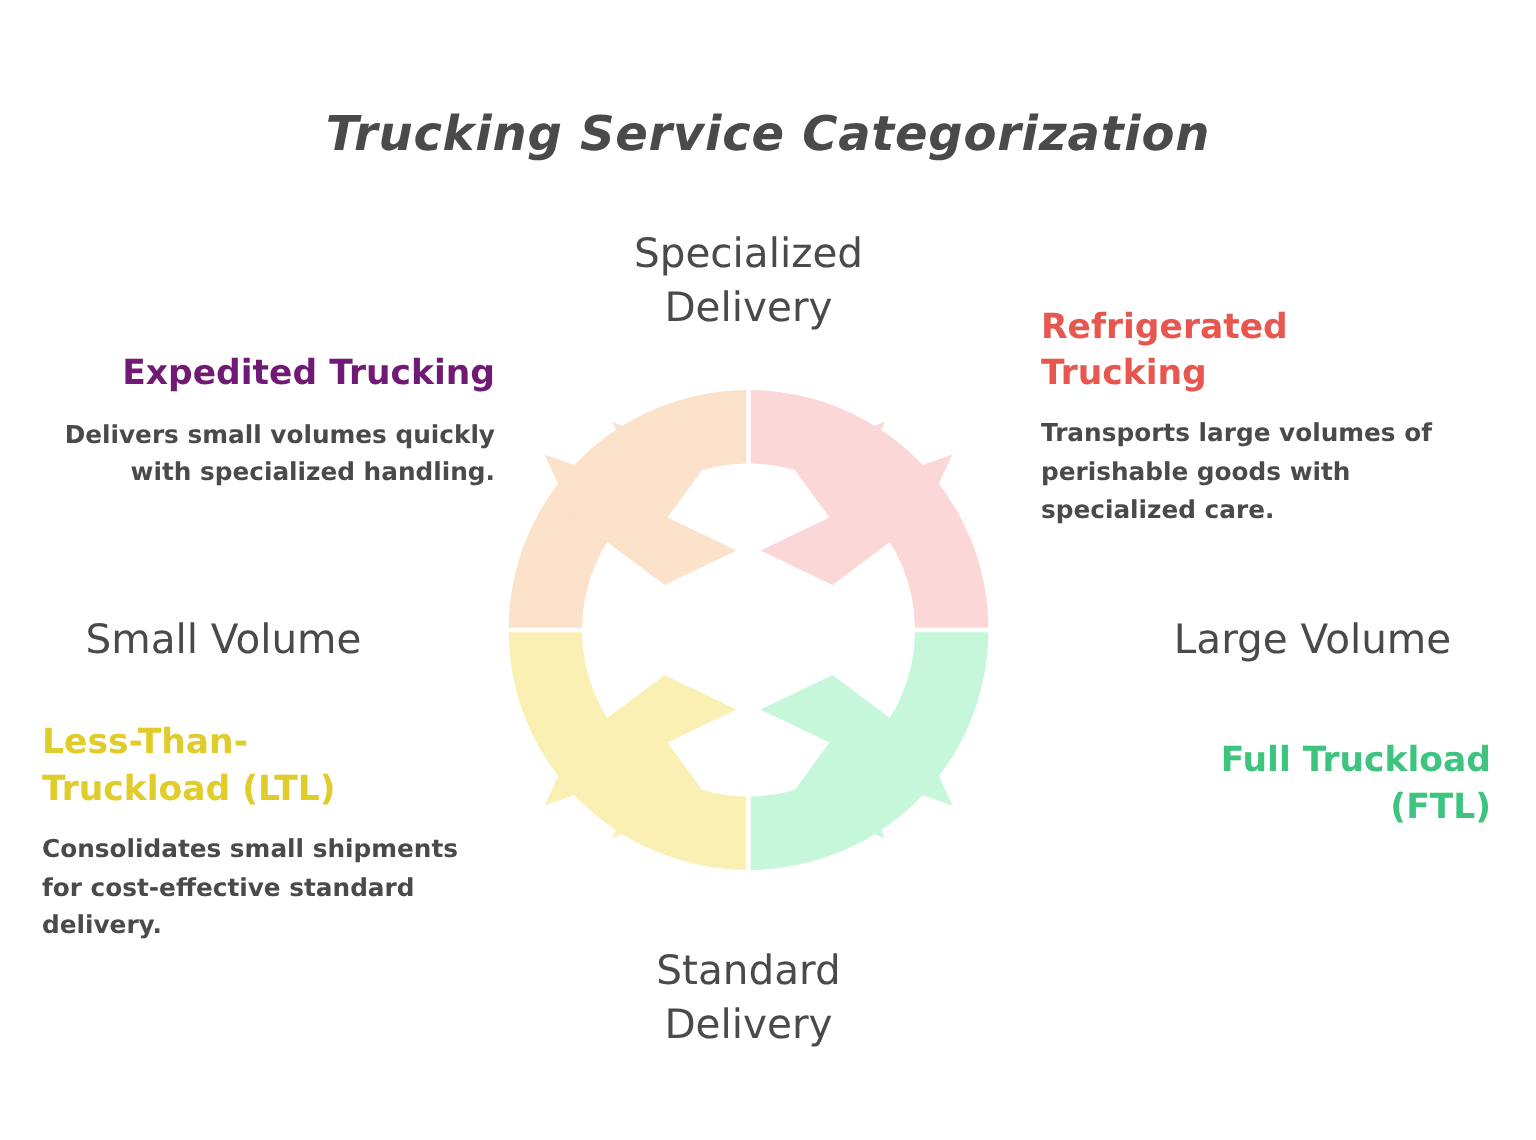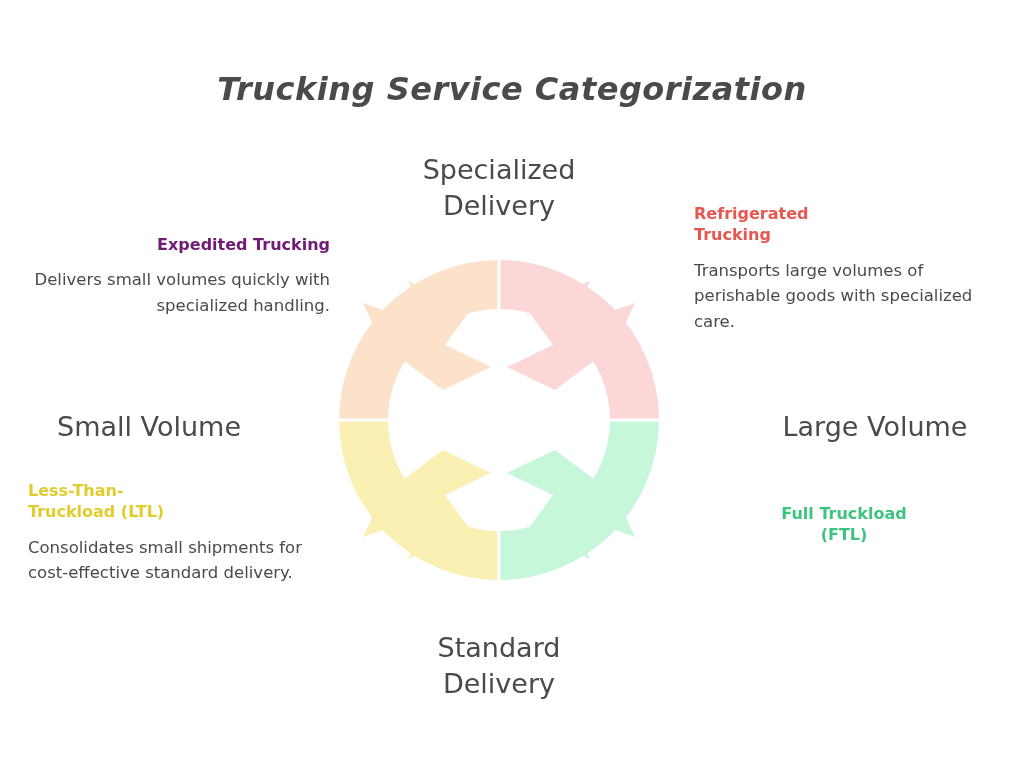--- a/index.html
+++ b/index.html
@@ -53,30 +53,30 @@
   #axis-bottom { left: 349px; top: 630px; width: 300px; }
   #axis-left   { left: 0px;   top: 409px; width: 298px; }
   #axis-right  { left: 726px; top: 409px; width: 298px; }
 
   
   .quad {
     position: absolute;
   }
   .quad-heading {
     font-family: "DejaVu Sans", sans-serif;
-    font-size: 16px;
+    font-size: 23px;
     font-weight: bold;
     line-height: 1.33;
     margin: 0 0 12px 0;
     white-space: pre-line;
   }
   .quad-body {
     font-family: "DejaVu Sans", sans-serif;
     font-size: 16.5px;
-    font-weight: normal;
+    font-weight: bold;
     line-height: 1.55;
     color: #4a4a4a;
     margin: 0;
   }
 
   
   #quad-expedited {
     left: 24px;
     top: 234px;
     width: 306px;
@@ -96,23 +96,23 @@
   #quad-refrigerated {
     left: 694px;
     top: 203px;
     width: 300px;
     text-align: left;
   }
   #quad-refrigerated .quad-heading { color: #e8574f; }
 
   #quad-ftl {
     left: 694px;
-    top: 503px;
+    top: 492px;
     width: 300px;
-    text-align: center;
+    text-align: right;
   }
   #quad-ftl .quad-heading { color: #3dc47e; }
 
   
   #cycle-diagram {
     position: absolute;
     left: 339px;
     top: 260px;
     width: 320px;
     height: 320px;

